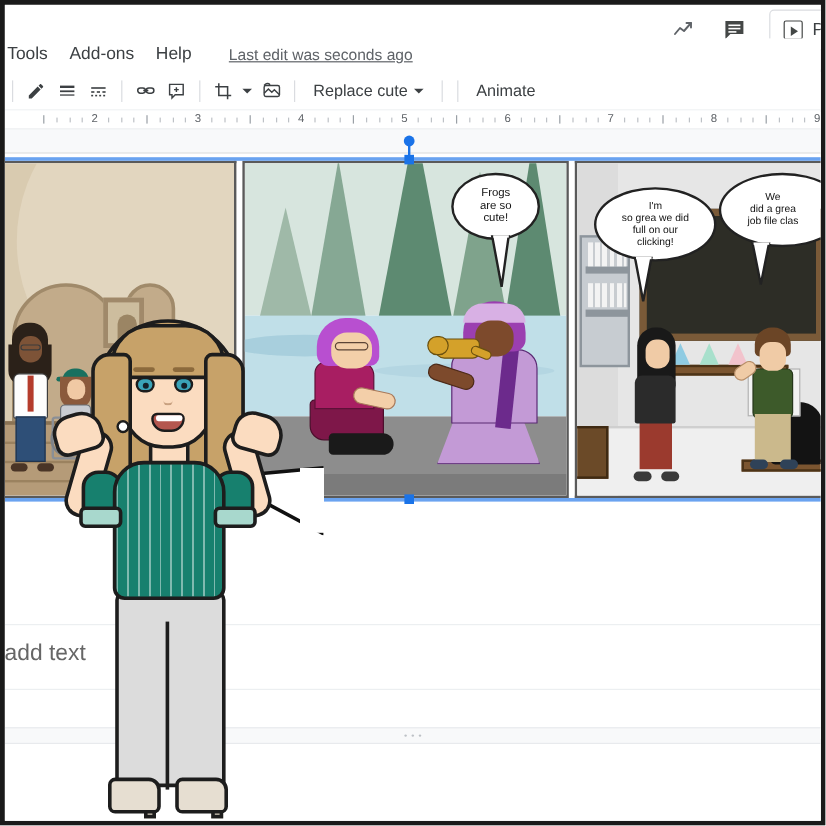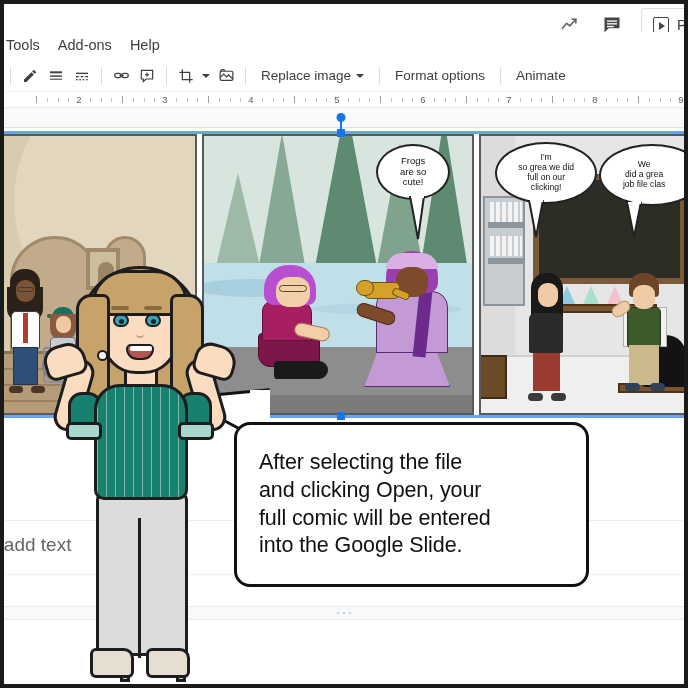--- a/index.html
+++ b/index.html
@@ -814,20 +814,21 @@
       <div class="present-btn">
         <span class="glyph"></span>
         <span>Prese</span>
       </div>
     </div>
 
     <div class="menubar">
       <div class="menu-item">Tools</div>
       <div class="menu-item">Add-ons</div>
       <div class="menu-item">Help</div>
+      <div class="lastedit">Last edit was seconds ago</div>
     </div>
 
     <div class="toolbar">
       <div class="tb-sep"></div>
       <div class="tb-icon">
         <svg width="16" height="16" viewBox="0 0 24 24" fill="currentColor">
             <path d="M3 17.3V21h3.7L17.8 9.9l-3.7-3.7L3 17.3zM20.7 7c.4-.4.4-1 0-1.4l-2.3-2.3c-.4-.4-1-.4-1.4 0l-1.8 1.8 3.7 3.7L20.7 7z"></path>
           </svg>
       </div>
       <div class="tb-icon">
@@ -874,25 +875,24 @@
       <div class="tb-caret"></div>
       <div class="tb-icon">
         <svg width="17" height="17" viewBox="0 0 24 24" fill="none" stroke="currentColor" stroke-width="1.7">
             <rect x="3" y="6" width="18" height="13" rx="2"></rect>
             <path d="M3 15l5-5 4 4 3-3 6 6"></path>
             <path d="M3 6c2-3 5-3 7-1"></path>
           </svg>
       </div>
       <div class="tb-sep"></div>
       <div class="tb-text">
-        <span>Replace image</span>
+        <span>Replace cute</span>
         <span class="mini-caret"></span>
       </div>
       <div class="tb-sep"></div>
-      <div class="tb-text">Format options</div>
       <div class="tb-sep"></div>
       <div class="tb-text">Animate</div>
     </div>
 
     <div class="ruler" id="ruler">
         <div class="num" style="left: 75px;">2</div>
         <div class="tick" style="left: 85.75px;"></div>
         <div class="tick" style="left: 96.5px;"></div>
         <div class="tick" style="left: 107.25px;"></div>
         <div class="tick major" style="left: 118px;"></div>
@@ -1091,21 +1091,21 @@
               <div class="bshirt2"></div>
               <div class="bvest"></div>
             <div class="barm"></div>
               <div class="bpants"></div>
             <div class="bh"></div>
               <div class="bf"></div>
             <div class="bshoe l"></div>
               <div class="bshoe r"></div>
           </div>
 
-          <div class="bubble" style="left:14px; top:6px; width:102px; height:62px; font-size:8.6px;">
+          <div class="bubble" style="left:14px; top:20px; width:102px; height:62px; font-size:8.6px;">
             <div>
               <div>I'm</div>
               <div>so grea we did</div>
               <div>full on our</div>
               <div>clicking!</div>
             </div>
             <svg style="position:absolute;left:30px;top:56px" width="22" height="38" viewBox="0 0 22 38">
               <polygon points="2,0 16,0 9,37" fill="#fff" stroke="#222" stroke-width="2"></polygon>
               <rect x="3" y="-2" width="13" height="4" fill="#fff"></rect>
             </svg>
@@ -1125,28 +1125,20 @@
         </div>
 
       </div>
     </div>
 
     <svg class="callout-tail" style="border:none; clip-path:none; background:none; width:90px; height:60px; left:176px; top:382px;" viewBox="0 0 90 60">
       <polygon points="2,12 88,58 88,4" fill="#ffffff" stroke="#111" stroke-width="3"></polygon>
       <rect x="70" y="4" width="20" height="54" fill="#ffffff"></rect>
     </svg>
 
-    <div class="callout">
-      <div class="ctext">
-        <div>After selecting the file</div>
-        <div>and clicking Open, your</div>
-        <div>full comic will be entered</div>
-        <div>into the Google Slide.</div>
-      </div>
-    </div>
 
     <div class="splitter">
       <span class="dots">
           <i></i>
           <i></i>
           <i></i>
         </span>
     </div>
     <div class="bottombar"></div>
 

